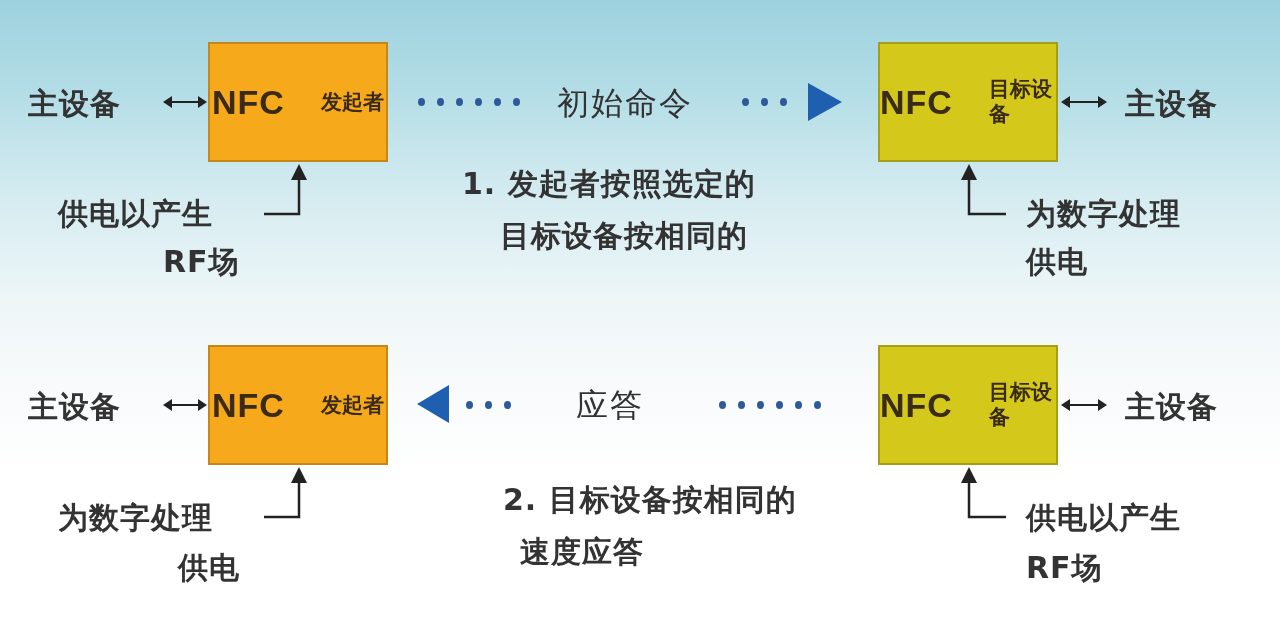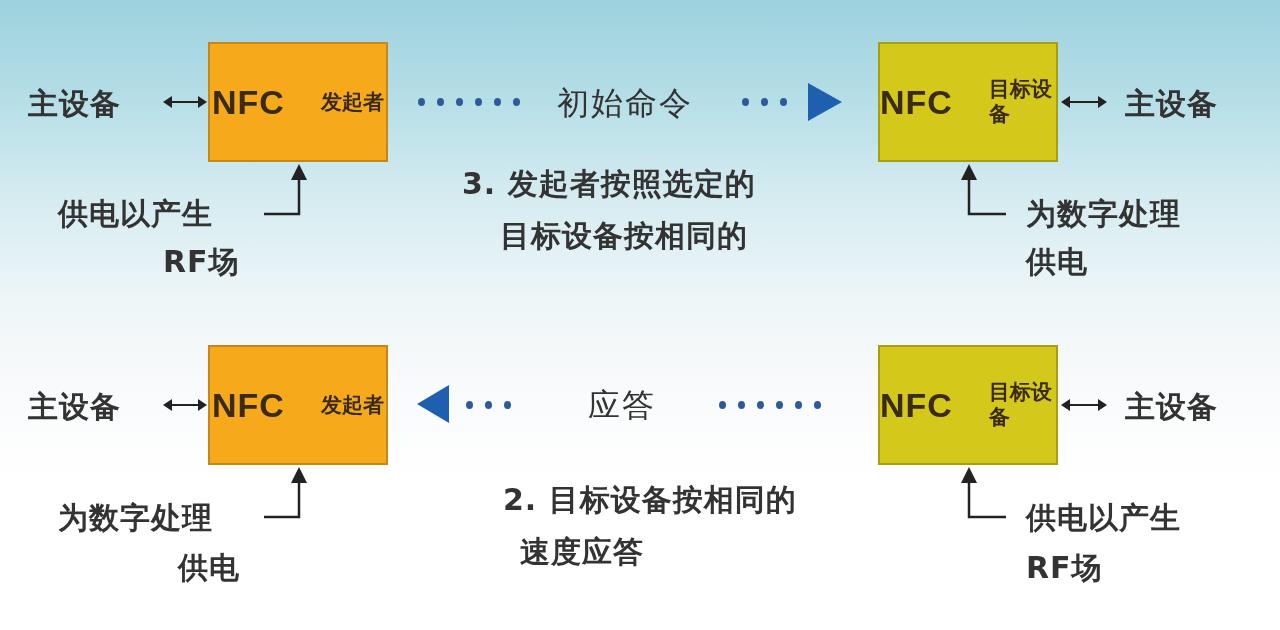--- a/index.html
+++ b/index.html
@@ -64,21 +64,21 @@
       <span></span>
   </div>
   <div class="mid-label" style="left:557px; top:82px;">初始命令</div>
   <div class="dots" style="left:742px; top:97px;">
     <span></span>
       <span></span>
       <span></span>
   </div>
   <div class="tri-right" style="left:808px; top:83px;"></div>
 
-  <div class="desc" style="left:462px; top:162px;">3. 发起者按照选定的</div>
+  <div class="desc" style="left:462px; top:162px;">1. 发起者按照选定的</div>
   <div class="desc" style="left:500px; top:214px;">目标设备按相同的</div>
 
   <div class="box target" style="left:878px; top:42px;">
     <div class="nfc">NFC</div>
     <div class="role">目标设备</div>
   </div>
 
   <svg class="dbl" style="left:1061px; top:94px;" width="46" height="16">
     <line x1="6" y1="8" x2="40" y2="8" stroke="#222" stroke-width="2"></line>
     <polygon points="0,8 9,2 9,14" fill="#222"></polygon>
@@ -117,21 +117,21 @@
 
   <div class="desc" style="left:58px; top:496px;">为数字处理</div>
   <div class="desc" style="left:178px; top:546px;">供电</div>
 
   <div class="tri-left" style="left:417px; top:385px;"></div>
   <div class="dots" style="left:466px; top:400px;">
     <span></span>
       <span></span>
       <span></span>
   </div>
-  <div class="mid-label" style="left:588px; top:384px;">应答</div>
+  <div class="mid-label" style="left:576px; top:384px;">应答</div>
   <div class="dots" style="left:719px; top:400px;">
     <span></span>
       <span></span>
       <span></span>
       <span></span>
       <span></span>
       <span></span>
   </div>
 
   <div class="desc" style="left:458px; top:478px;margin-left:45px;">2. 目标设备按相同的</div>

